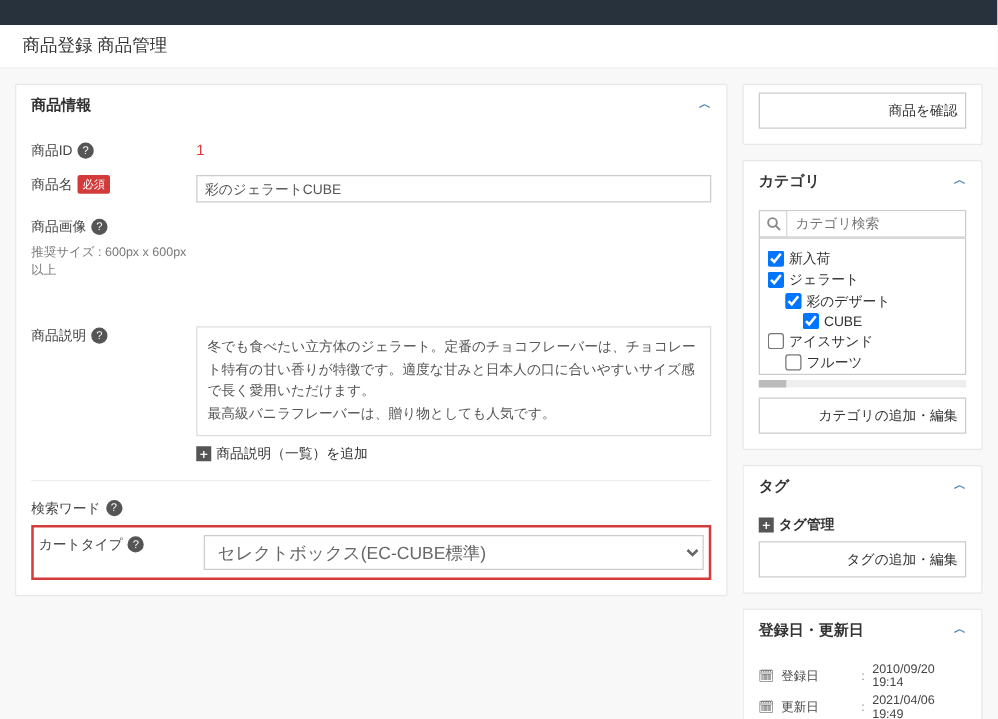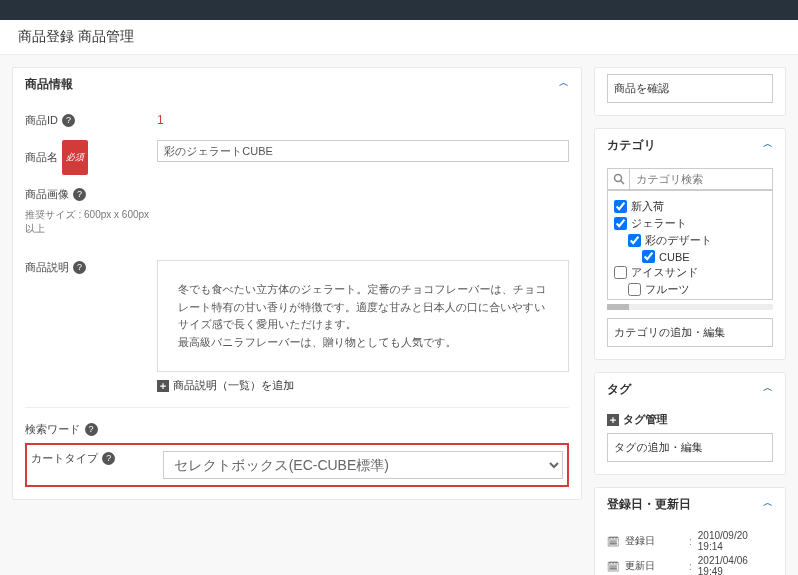--- a/index.html
+++ b/index.html
@@ -10,42 +10,42 @@
   .main{flex:1;}
   .side{width:192px;display:flex;flex-direction:column;gap:12px;}
   .card{background:#fff;border:1px solid #e8e8e8;border-radius:2px;}
   .card-header{display:flex;justify-content:space-between;align-items:flex-start;padding:8px 12px;font-size:12px;font-weight:bold;color:#333;}
   .card-body{padding:6px 12px 12px 12px;}
   .chev{color:#4a7ebb;font-size:10px;}
   .row{display:flex;align-items:flex-start;padding:6px 0;}
   .label{width:132px;display:flex;align-items:center;gap:4px;font-size:11px;color:#444;}
   .field{flex:1;}
   .help{display:inline-flex;align-items:center;justify-content:center;width:13px;height:13px;border-radius:50%;background:#555;color:#fff;font-size:9px;line-height:13px;}
-  .badge-req{background:#d33b3b;color:#fff;font-size:9px;padding:11px 4px;border-radius:2px;font-style:italic;}
+  .badge-req{background:#d33b3b;color:#fff;font-size:9px;padding:1px 4px;border-radius:2px;}
   .txt-input{width:100%;border:1px solid #ccc;padding:4px 6px;font-size:11px;color:#555;}
   .select{width:100%;border:1px solid #ccc;padding:4px 6px;font-size:14px;color:#666;background:#fff;}
   .hint{font-size:10px;color:#777;margin-top:2px;}
   .images{display:flex;gap:6px;margin-bottom:6px;}
   .img-ph{width:96px;height:96px;border:1px solid #eee;background:linear-gradient(135deg,#fce8c6,#f3d0a0);position:relative;overflow:hidden;}
   .img-ph::after{content:"";position:absolute;inset:0;background:radial-gradient(circle at 30% 40%,#fff6 0 14px,transparent 16px),radial-gradient(circle at 65% 60%,#fff7 0 16px,transparent 18px);}
   .img-ph.b{background:linear-gradient(135deg,#e9f0e5,#fff);}
   .img-ph.c{background:linear-gradient(135deg,#f5ece0,#e0c8a8);}
   .note{font-size:10px;color:#666;margin:6px 0 12px;}
   .dropzone{border:1px solid #ddd;background:#fafafa;display:flex;align-items:center;gap:12px;padding:14px;}
   .cloud{width:28px;height:20px;background:#c0c0c0;border-radius:10px;position:relative;}
   .cloud::before{content:"";position:absolute;width:14px;height:14px;background:#c0c0c0;border-radius:50%;top:-7px;left:6px;}
   .cloud-arrow{position:absolute;left:11px;top:2px;width:0;height:0;border-left:4px solid transparent;border-right:4px solid transparent;border-bottom:6px solid #fff;}
   .dz-text{font-size:11px;color:#666;}
   .dz-link{color:#3a6fb8;text-decoration:underline;}
-  .desc-box{border:1px solid #ddd;padding:20px;font-size:11px;color:#555;line-height:1.6;min-height:86px;}
+  .desc-box{border:1px solid #ddd;padding:8px;font-size:11px;color:#555;line-height:1.6;min-height:86px;}
   .add-line{display:flex;align-items:center;gap:4px;font-size:11px;color:#333;margin-top:6px;}
   .plus{display:inline-flex;width:12px;height:12px;align-items:center;justify-content:center;background:#555;color:#fff;font-size:10px;font-weight:bold;}
   .hr{border-top:1px solid #eee;margin:8px 0;}
   .highlight{border:2px solid #d43b3b;padding:4px;}
-  .btn{display:block;width:100%;border:1px solid #ccc;background:#fff;padding:6px;text-align:left;font-size:11px;color:#333;}
+  .btn{display:block;width:100%;border:1px solid #ccc;background:#fff;padding:6px;text-align:right;font-size:11px;color:#333;}
   .search-row{display:flex;border:1px solid #ccc;}
   .search-ico{width:26px;display:flex;align-items:center;justify-content:center;border-right:1px solid #ccc;color:#888;}
   .cat-box{border:1px solid #ccc;padding:6px;max-height:110px;overflow:auto;font-size:11px;margin-top:0;}
   .cat-box label{display:flex;align-items:center;gap:4px;margin:2px 0;}
   .indent1{padding-left:14px;}
   .indent2{padding-left:28px;}
   .tag-header{display:flex;align-items:center;gap:4px;font-weight:bold;font-size:11px;margin-bottom:6px;}
   .meta-row{display:flex;align-items:center;gap:6px;font-size:10px;color:#444;margin:3px 0;}
   .meta-ico{width:12px;height:12px;display:inline-flex;align-items:center;justify-content:center;}
   .meta-label{width:60px;}
@@ -90,21 +90,21 @@
         <div class="row">
           <div class="label" style="flex-direction:column;align-items:flex-start;">
             <span style="display:flex;align-items:center;gap:4px;">
               <span>商品画像</span>
               <span class="help">?</span>
             </span>
             <span class="hint">推奨サイズ : 600px x 600px以上</span>
           </div>
         </div>
 
-        <div class="row" style="margin-top:12px;">
+        <div class="row" style="margin-top:26px;">
           <div class="label">
             <span>商品説明</span>
             <span class="help">?</span>
           </div>
           <div class="field">
             <div class="desc-box" style="white-space:pre-wrap;">冬でも食べたい立方体のジェラート。定番のチョコフレーバーは、チョコレート特有の甘い香りが特徴です。適度な甘みと日本人の口に合いやすいサイズ感で長く愛用いただけます。
 最高級バニラフレーバーは、贈り物としても人気です。</div>
             <div class="add-line">
               <span class="plus">＋</span>
               <span>商品説明（一覧）を追加</span>

